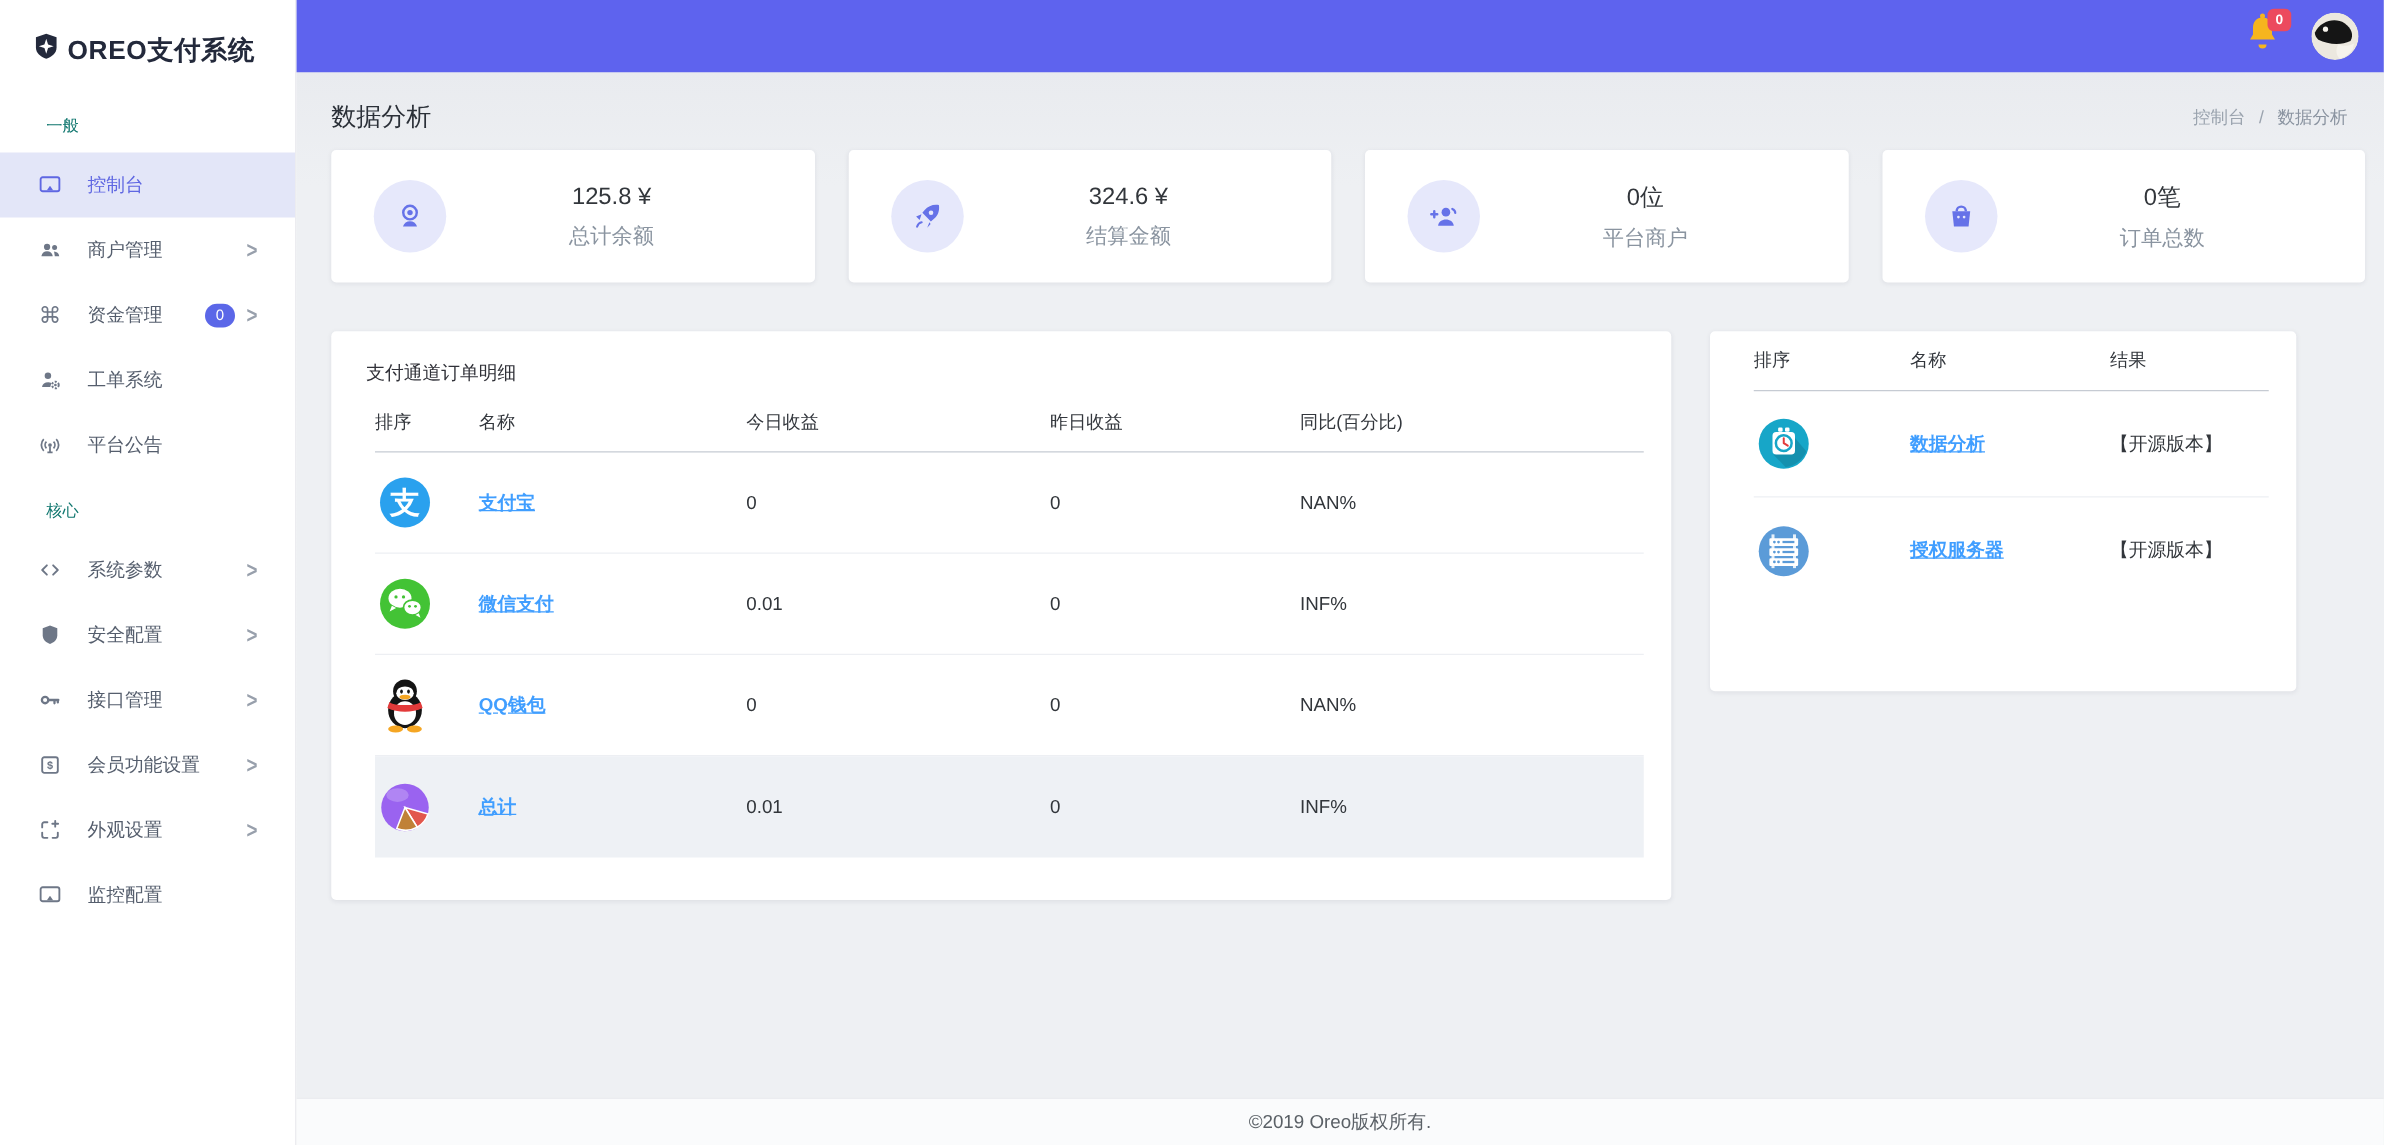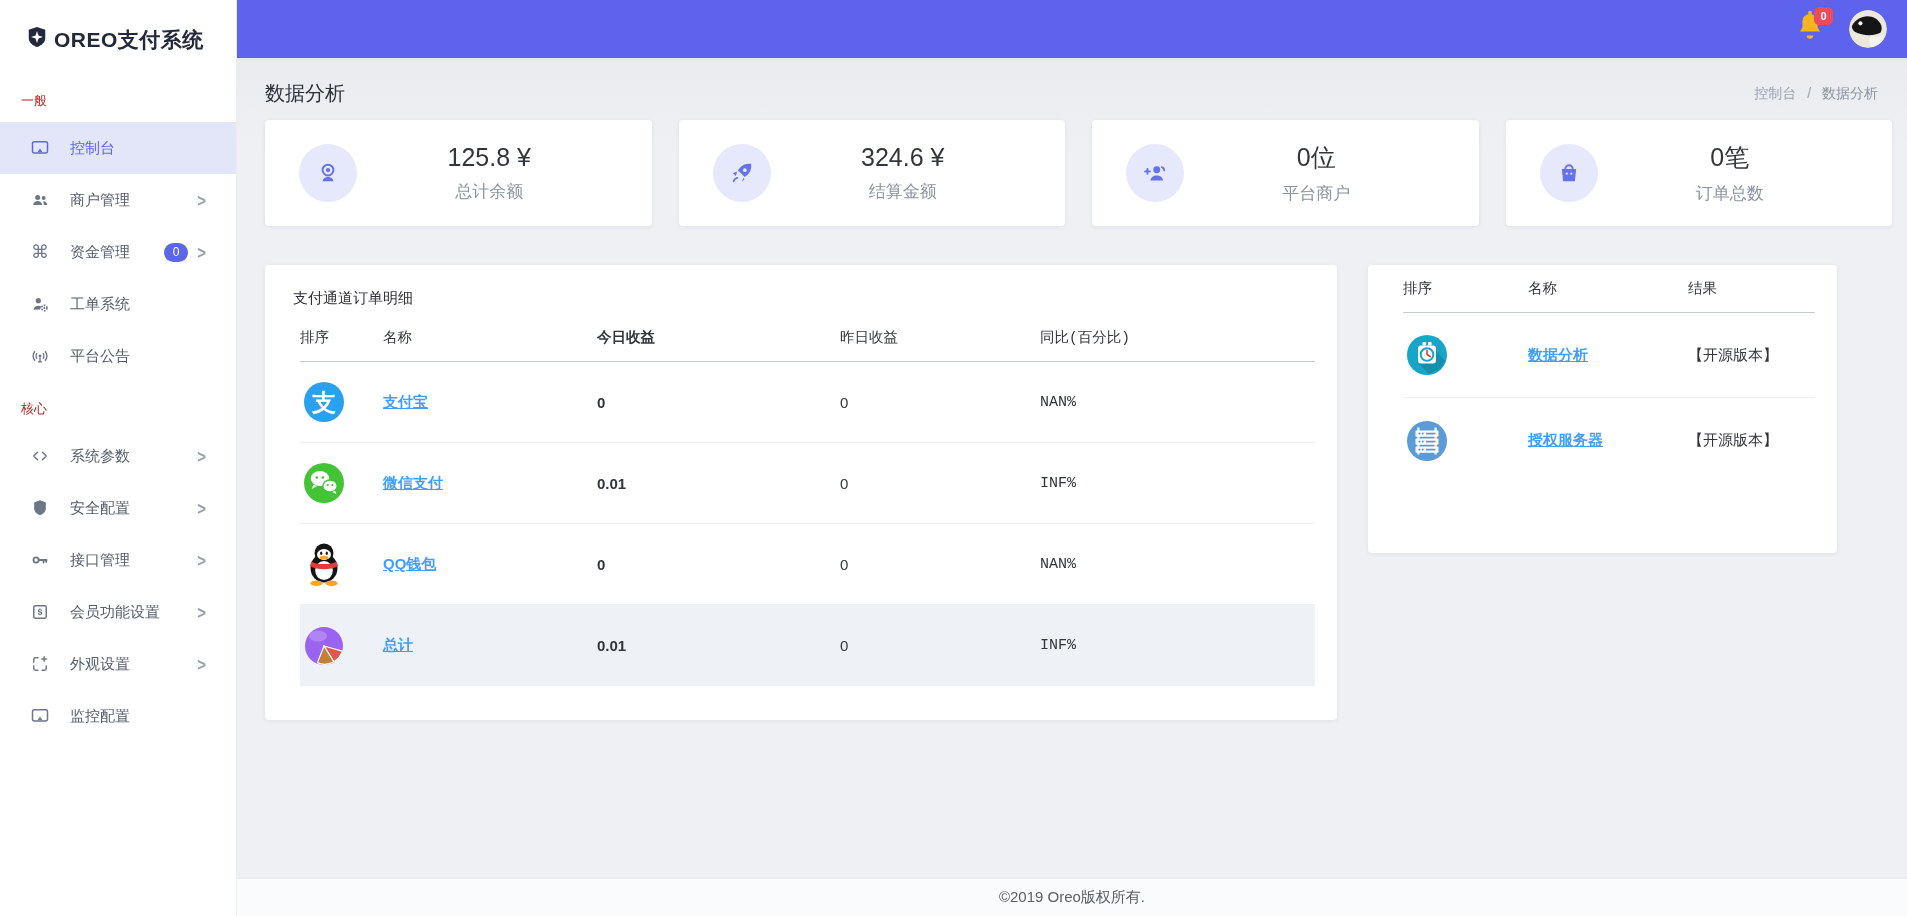--- a/index.html
+++ b/index.html
@@ -4,21 +4,21 @@
 <style>
   * { margin:0; padding:0; box-sizing:border-box; }
   html,body { width:1907px; height:916px; overflow:hidden;
     font-family:"Liberation Sans","DejaVu Sans",sans-serif; background:#edeff2; }
 
   
   .sidebar { position:absolute; left:0; top:0; width:237px; height:916px; background:#fff;
     border-right:1px solid #ececf0; z-index:5; }
   .logo { display:flex; align-items:flex-start; gap:6px; padding:26px 0 0 26px; }
   .logo-text { font-size:21px; font-weight:bold; color:#23293b; letter-spacing:.5px; }
-  .sb-section { padding:0 0 0 21px; margin-top:38px; font-size:13px; color:#b91c1c; }
+  .sb-section { padding:0 0 0 21px; margin-top:38px; font-size:13px; color:#0f766e;margin-left:16px; }
   .sb-list { margin-top:12px; }
   .sb-item { position:relative; display:flex; align-items:center; height:52px; padding-left:30px;
     color:#555e6d; font-size:15px; cursor:pointer; }
   .sb-item .sb-ico { width:20px; height:20px; margin-right:20px; color:#6e7787; flex:0 0 20px;
     display:flex; align-items:center; justify-content:center; font-size:18px; line-height:1; }
   .sb-item.active { background:#e3e6f8; color:#5f67e2; }
   .sb-item.active .sb-ico { color:#5f67e2; }
   .sb-chevron { position:absolute; right:30px; color:#98a0ac; font-size:15px; font-weight:bold;
     transform:scaleY(1.25); }
   .sb-badge { position:absolute; right:48px; min-width:24px; height:19px; border-radius:10px;
@@ -43,40 +43,40 @@
   .breadcrumb .bc-parent { color:#9aa3ae; cursor:pointer; }
   .breadcrumb .bc-sep { margin:0 7px; }
   .breadcrumb .bc-current { color:#8a93a0; }
 
   .cards { position:absolute; top:62px; left:28px; width:1627px; display:flex; gap:27px; }
   .stat-card { flex:1; height:106px; background:#fff; border-radius:4px;
     box-shadow:0 1px 4px rgba(30,35,60,.07); display:flex; align-items:center; }
   .stat-ico { width:58px; height:58px; border-radius:50%; background:#e6e8fb; color:#6672e8;
     margin-left:34px; flex:0 0 58px; display:flex; align-items:center; justify-content:center; }
   .stat-body { flex:1; text-align:center; padding-right:30px; }
-  .stat-value { font-size:25px; color:#32363b; }
+  .stat-value { font-size:19px; color:#32363b; }
   .stat-label { font-size:17px; color:#8a94a0; margin-top:8px; }
 
   .panel { position:absolute; background:#fff; border-radius:4px; box-shadow:0 1px 4px rgba(30,35,60,.07); }
   .panel-main { top:207px; left:28px; width:1072px; height:455px; }
   .panel-right { top:207px; left:1131px; width:469px; height:288px; }
   .panel-title { padding:24px 28px 6px 28px; font-size:15px; color:#303138; }
 
   .tbl { margin:0 22px 0 35px; }
   .tr { display:flex; align-items:center; }
   .tr-head { height:48px; font-size:14.5px; color:#33373d; border-bottom:1px solid #c6cbd3; }
   .tr-row { height:81px; border-bottom:1px solid #edeff3; font-size:15px; color:#32363b; }
   .tr-row:last-child { border-bottom:none; }
   .tr-total { background:#eef1f5; }
   .panel-right .tr-row { height:85px; }
   .c-sort { width:83px; }
   .c-name { width:214px; }
-  .c-today { width:243px;font-weight:bold; }
+  .c-today { width:243px; }
   .c-yest { width:200px; }
-  .c-ratio { flex:1;font-family:Liberation Mono, monospace; }
+  .c-ratio { flex:1; }
   .panel-right .c-sort { width:125px; }
   .panel-right .c-name { width:160px; }
   .panel-right .c-result { flex:1; }
   .cell-ico { width:48px; height:48px; display:block; }
   a.tlink { color:#409eff; text-decoration:underline; cursor:pointer;font-weight:bold; }
 
   .footer { position:absolute; left:0; bottom:0; right:0; height:38px; background:#fafbfc;
     border-top:1px solid #e6e8eb; display:flex; align-items:center; justify-content:center;
     font-size:15px; color:#5a6066; }
 

